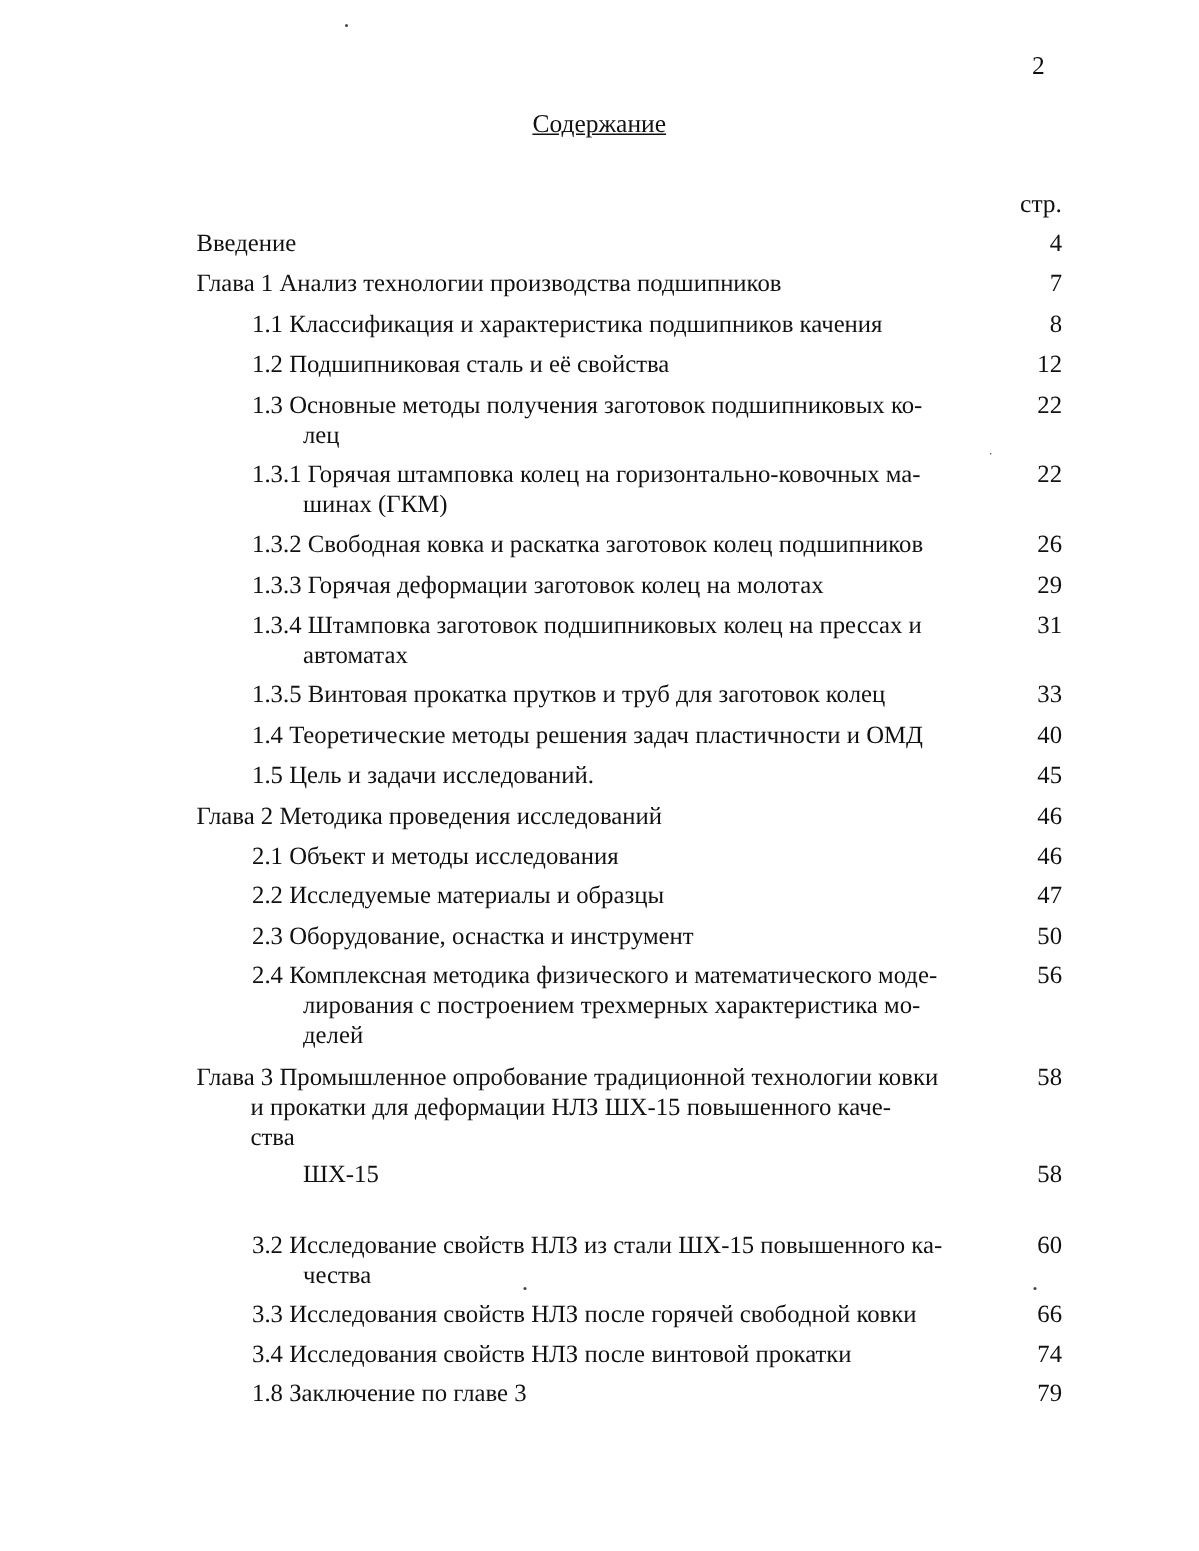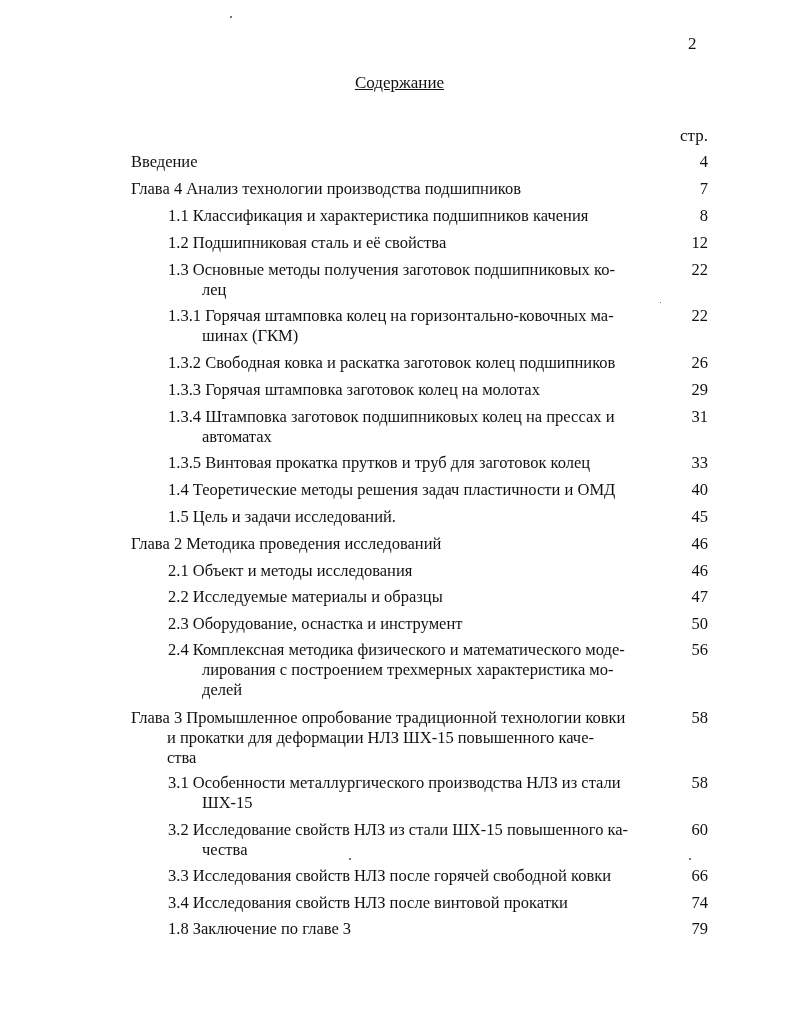--- a/index.html
+++ b/index.html
@@ -30,21 +30,21 @@
   <div class="col-head">стр.</div>
 
   <div class="toc">
 
     <div class="row l0" style="top:152px">
       <div class="txt">Введение</div>
     </div>
     <div class="pg" style="top:152px">4</div>
 
     <div class="row l0" style="top:179px">
-      <div class="txt">Глава 4 Анализ технологии производства подшипников</div>
+      <div class="txt">Глава 1 Анализ технологии производства подшипников</div>
     </div>
     <div class="pg" style="top:179px">7</div>
 
     <div class="row l1" style="top:206px">
       <div class="txt">1.1 Классификация и характеристика подшипников качения</div>
     </div>
     <div class="pg" style="top:206px">8</div>
 
     <div class="row l1" style="top:233px">
       <div class="txt">1.2 Подшипниковая сталь и её свойства</div>
@@ -66,21 +66,21 @@
       </div>
     </div>
     <div class="pg" style="top:306px">22</div>
 
     <div class="row l1" style="top:353px">
       <div class="txt">1.3.2 Свободная ковка и раскатка заготовок колец подшипников</div>
     </div>
     <div class="pg" style="top:353px">26</div>
 
     <div class="row l1" style="top:380px">
-      <div class="txt">1.3.3 Горячая штамповка заготовок колец на молотах</div>
+      <div class="txt">1.3.3 Горячая деформации заготовок колец на молотах</div>
     </div>
     <div class="pg" style="top:380px">29</div>
 
     <div class="row l1" style="top:407px">
       <div class="txt">
         <div>1.3.4 Штамповка заготовок подшипниковых колец на прессах и</div>
         <div style="padding-left:34px">автоматах</div>
       </div>
     </div>
     <div class="pg" style="top:407px">31</div>
@@ -133,21 +133,20 @@
       <div class="txt">
         <div>Глава 3 Промышленное опробование традиционной технологии ковки</div>
         <div style="padding-left:36px">и прокатки для деформации НЛЗ ШХ-15 повышенного каче-</div>
         <div style="padding-left:36px">ства</div>
       </div>
     </div>
     <div class="pg" style="top:708px">58</div>
 
     <div class="row l1" style="top:773px">
       <div class="txt">
-        <div>3.1 Особенности металлургического производства НЛЗ из стали</div>
         <div style="padding-left:34px">ШХ-15</div>
       </div>
     </div>
     <div class="pg" style="top:773px">58</div>
 
     <div class="row l1" style="top:820px">
       <div class="txt">
         <div>3.2 Исследование свойств НЛЗ из стали ШХ-15 повышенного ка-</div>
         <div style="padding-left:34px">чества</div>
       </div>

